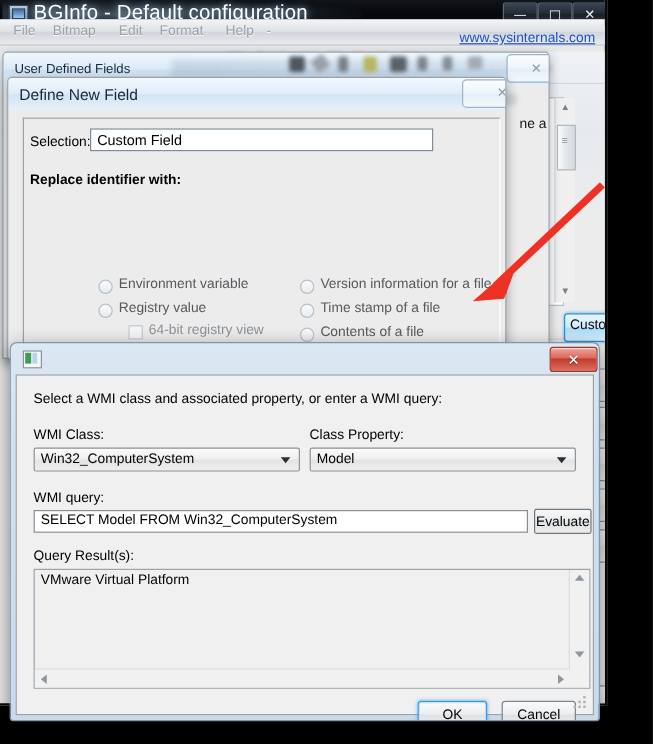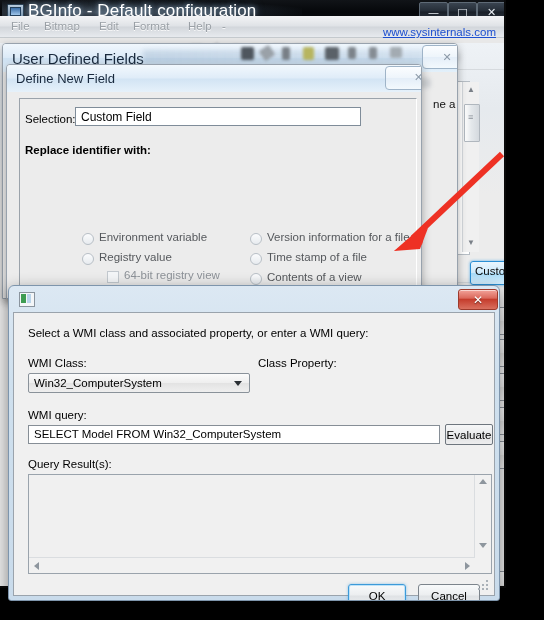--- a/index.html
+++ b/index.html
@@ -100,21 +100,21 @@
   #bottom-cancel{left:472px;top:528px;width:64px;height:26px;border:1px solid #8b9199;border-radius:3px;
     background:linear-gradient(180deg,#f6f6f6,#e9e9e9 48%,#dededd 52%,#ededed);}
   #bottom-cancel-label{left:3px;top:5px;font-size:11.5px;color:#0a0a0a;white-space:nowrap;}
 
   
   #udf-window{left:2px;top:43px;width:454px;height:254px;
     background:#ececec;border:1px solid #98a2ad;border-radius:4px 4px 0 0;
     box-shadow:0 3px 9px rgba(0,0,0,.30);overflow:hidden;}
   #udf-titlebar{left:0;top:0;width:454px;height:28px;
     background:linear-gradient(180deg,#f0f7fd 0%,#dceaf7 48%,#cfe2f3 52%,#e3f0fa 100%);}
-  #udf-title-text{left:9px;top:6px;height:17px;line-height:17px;font-size:15px;color:#18293d;white-space:nowrap;}
+  #udf-title-text{left:9px;top:6px;height:17px;line-height:17px;font-size:11px;color:#18293d;white-space:nowrap;}
   #udf-title-blurbar{left:140px;top:6px;width:330px;height:14px;
     background:linear-gradient(90deg,rgba(150,175,200,.38),rgba(170,190,210,.2));filter:blur(2.6px);}
   .blurico2{top:3px;filter:blur(1.6px);border-radius:2px;}
   #ub1{left:238px;width:13px;height:13px;background:#4e565e;}
   #ub2{left:258px;width:12px;height:12px;background:#9aa1a8;transform:rotate(-35deg);}
   #ub3{left:279px;width:8px;height:13px;background:#787f86;}
   #ub4{left:300px;width:11px;height:13px;background:#b7b55f;}
   #ub5{left:322px;width:14px;height:13px;background:#5a6168;}
   #ub6{left:345px;width:8px;height:12px;background:#7c838a;}
   #ub7{left:366px;width:8px;height:12px;background:#858c93;}
@@ -382,21 +382,21 @@
   <div class="abs radio-row" id="rg-ver">
     <span class="abs radio off"></span>
     <span class="abs rlabel dim">Version information for a file</span>
   </div>
   <div class="abs radio-row" id="rg-time">
     <span class="abs radio off"></span>
     <span class="abs rlabel dim">Time stamp of a file</span>
   </div>
   <div class="abs radio-row" id="rg-cont">
     <span class="abs radio off"></span>
-    <span class="abs rlabel dim">Contents of a view</span>
+    <span class="abs rlabel dim">Contents of a file</span>
   </div>
   <div class="abs radio-row" id="rg-vbs">
     <span class="abs radio off"></span>
     <span class="abs rlabel dim">VB Script file</span>
   </div>
 
 </div>
 
 <svg class="abs" id="red-arrow" viewBox="0 0 140 110">
   <line x1="122" y1="4" x2="33" y2="88" stroke="#ee3124" stroke-width="6" stroke-linecap="butt"></line>
@@ -416,31 +416,36 @@
 
     <div class="abs" id="wmi-instr">Select a WMI class and associated property, or enter a WMI query:</div>
 
     <div class="abs" id="wmiclass-label">WMI Class:</div>
     <div class="abs" id="wmiclass-select">
       <span class="abs" id="wmiclass-value">Win32_ComputerSystem</span>
       <span class="abs" id="wmiclass-arrow"></span>
     </div>
 
     <div class="abs" id="classprop-label">Class Property:</div>
+    <div class="abs" id="classprop-select">
+      <span class="abs" id="classprop-value">Model</span>
+      <span class="abs" id="classprop-arrow"></span>
+    </div>
 
     <div class="abs" id="wmiquery-label">WMI query:</div>
     <div class="abs" id="wmiquery-input">
       <span class="abs" id="wmiquery-value">SELECT Model FROM Win32_ComputerSystem</span>
     </div>
     <div class="abs" id="evaluate-button">
       <span class="abs" id="evaluate-label">Evaluate</span>
     </div>
 
     <div class="abs" id="queryresult-label">Query Result(s):</div>
     <div class="abs" id="queryresult-box">
+      <div class="abs" id="queryresult-text">VMware Virtual Platform</div>
       <div class="abs" id="qr-vscroll">
         <span class="abs tri-up" id="qr-vup"></span>
         <span class="abs tri-down" id="qr-vdown"></span>
       </div>
       <div class="abs" id="qr-hscroll">
         <span class="abs tri-left" id="qr-hleft"></span>
         <span class="abs tri-right" id="qr-hright"></span>
       </div>
       <div class="abs" id="qr-corner"></div>
     </div>

